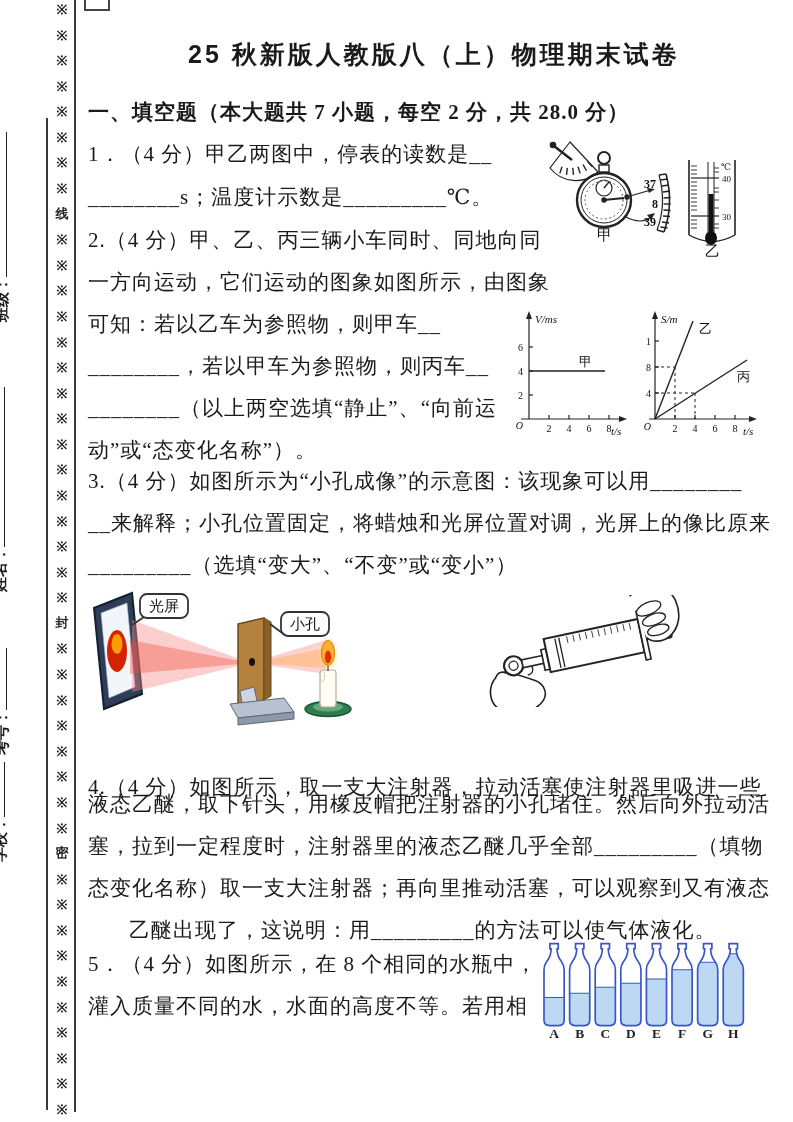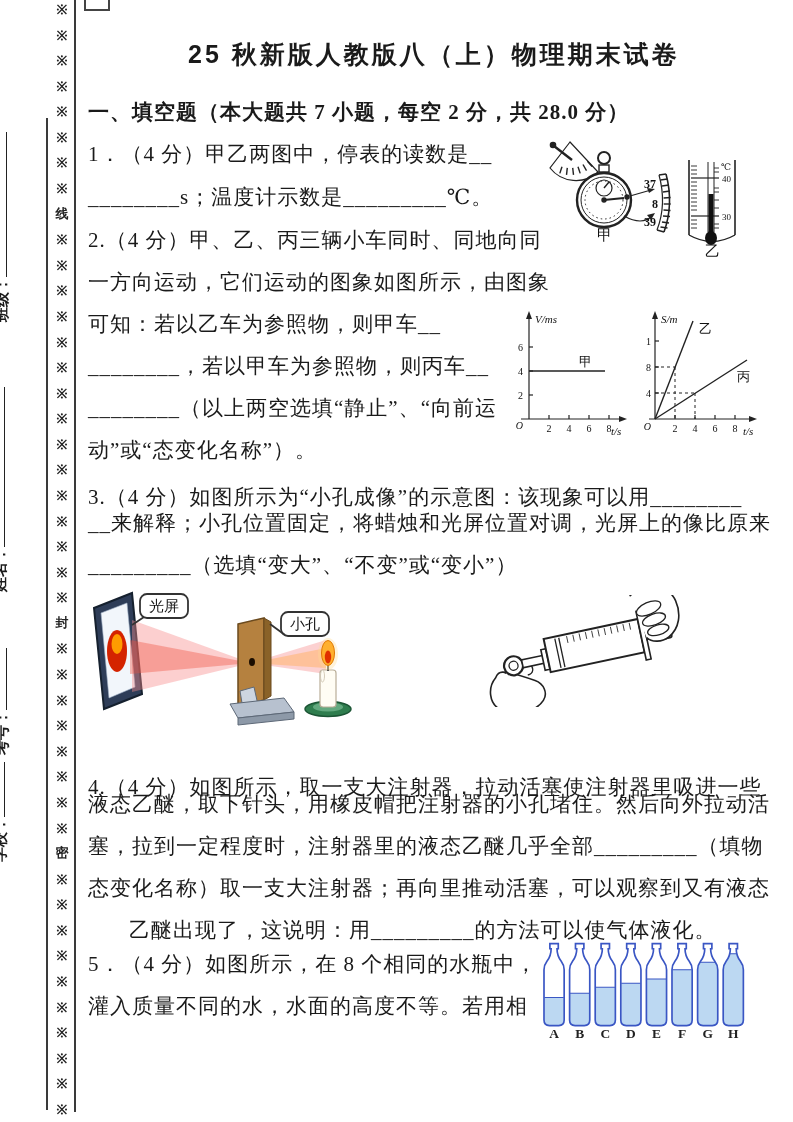--- a/index.html
+++ b/index.html
@@ -253,21 +253,21 @@
     <text x="8" y="38" font-size="10" text-anchor="end" fill="#111">1</text>
     <text x="32" y="125" font-size="10" text-anchor="middle" fill="#111">2</text>
     <text x="52" y="125" font-size="10" text-anchor="middle" fill="#111">4</text>
     <text x="72" y="125" font-size="10" text-anchor="middle" fill="#111">6</text>
     <text x="92" y="125" font-size="10" text-anchor="middle" fill="#111">8</text>
     <text x="56" y="26" font-size="13" fill="#111">乙</text>
     <text x="94" y="74" font-size="13" fill="#111">丙</text>
     <text x="8" y="123" font-size="10" font-style="italic" text-anchor="end" fill="#111">O</text>
   </svg>
 
-  <div class="qline" style="top:484px;">3.（4 分）如图所示为“小孔成像”的示意图：该现象可以用________</div>
+  <div class="qline" style="top:468px;">3.（4 分）如图所示为“小孔成像”的示意图：该现象可以用________</div>
   <div class="qline" style="top:510px;">__来解释；小孔位置固定，将蜡烛和光屏位置对调，光屏上的像比原来</div>
   <div class="qline" style="top:552px;">_________（选填“变大”、“不变”或“变小”）</div>
 
   <svg class="fig" style="left:88px;top:588px;" width="275" height="150" viewBox="0 0 275 150">
 
     <polygon points="6,20 44,5 54,106 16,121" fill="#2e3d58" stroke="#15202e" stroke-width="2"></polygon>
     <polygon points="13,25 39,15 47,99 21,110" fill="#f2f6fb" stroke="#9fb0c6" stroke-width="0.6"></polygon>
 
     <polygon points="163,75 44,32 44,104" fill="rgba(247,140,140,0.42)"></polygon>
     <polygon points="163,75 42,52 42,86" fill="rgba(240,80,60,0.38)"></polygon>

